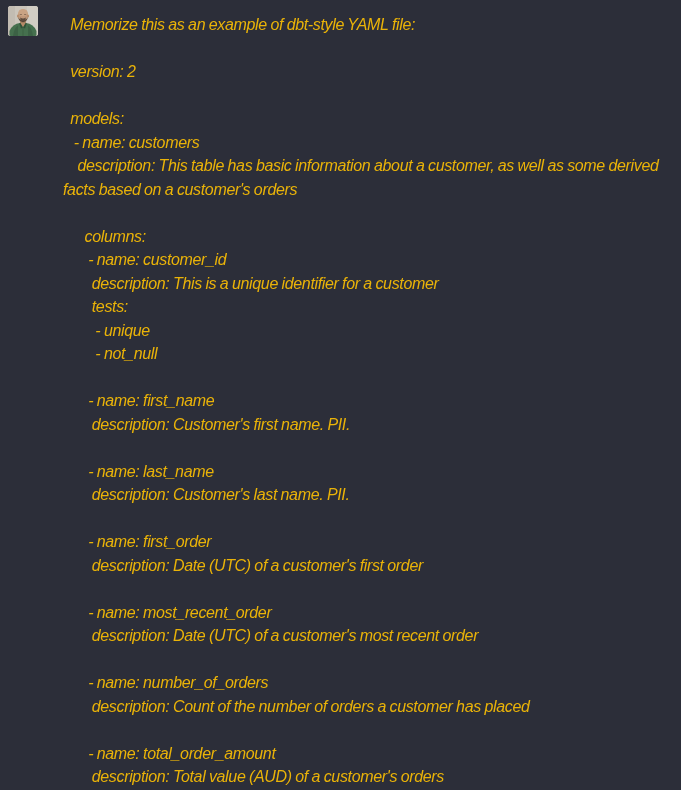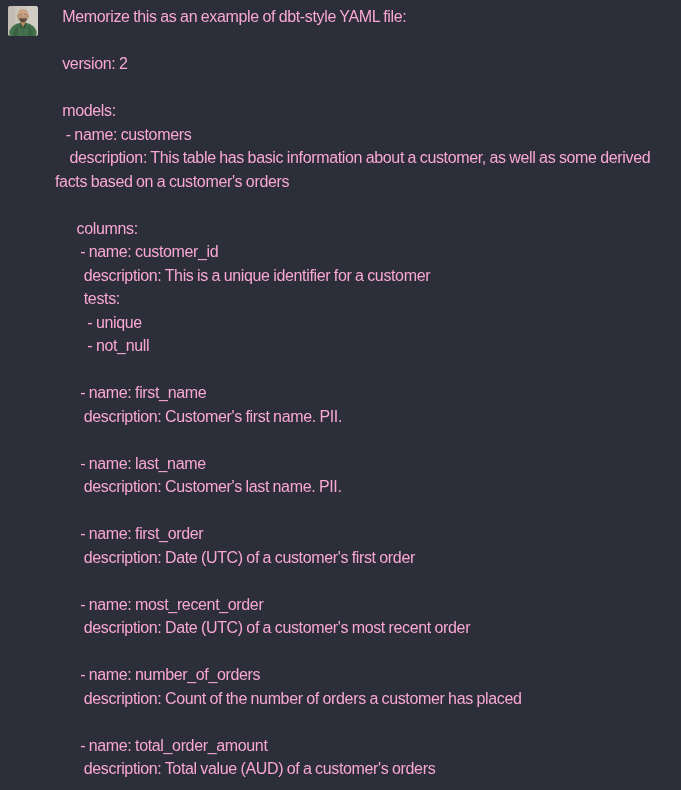--- a/index.html
+++ b/index.html
@@ -31,27 +31,28 @@
   .avatar svg {
     display: block;
     width: 30px;
     height: 30px;
   }
   .message-text {
     position: absolute;
     left: 55px;
     top: 5px;
     right: 0;
-    margin: 0;
-    color: #f9a8d4;
+    margin: 8px;
+    color: #eab308;
     font-size: 16px;
     line-height: 23.5px;
     letter-spacing: -0.35px;
     word-spacing: -0.5px;
     white-space: pre;
+    font-style: italic;
   }
 </style>
 </head>
 <body>
 
 <div class="chat-message">
 
   <div class="avatar">
     <svg viewBox="0 0 30 30" aria-hidden="true">
 

